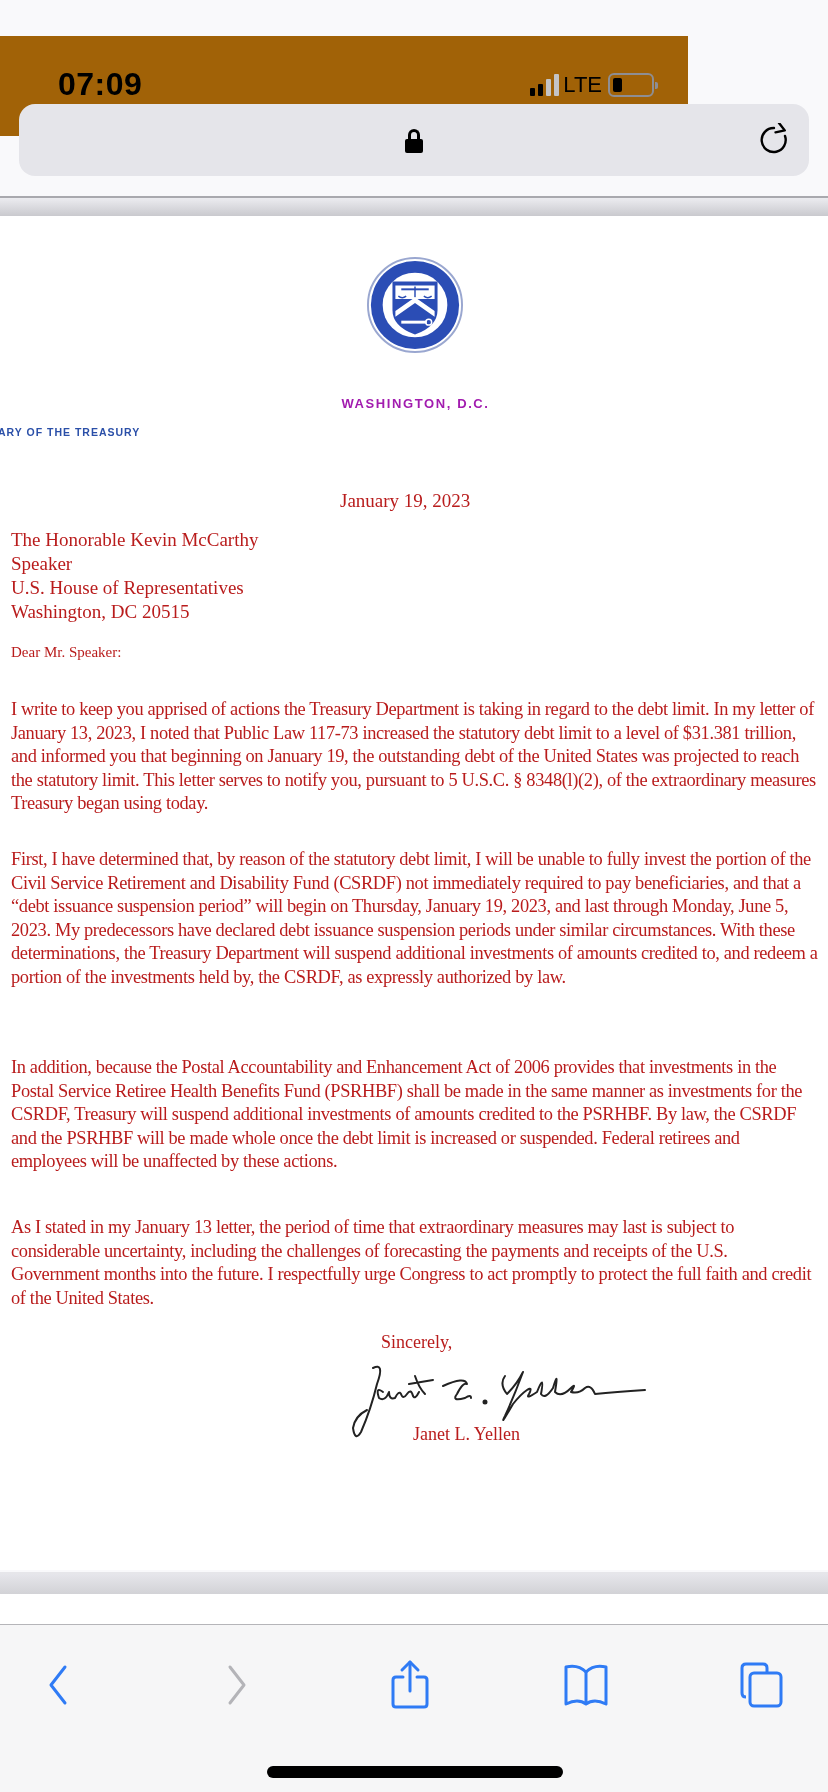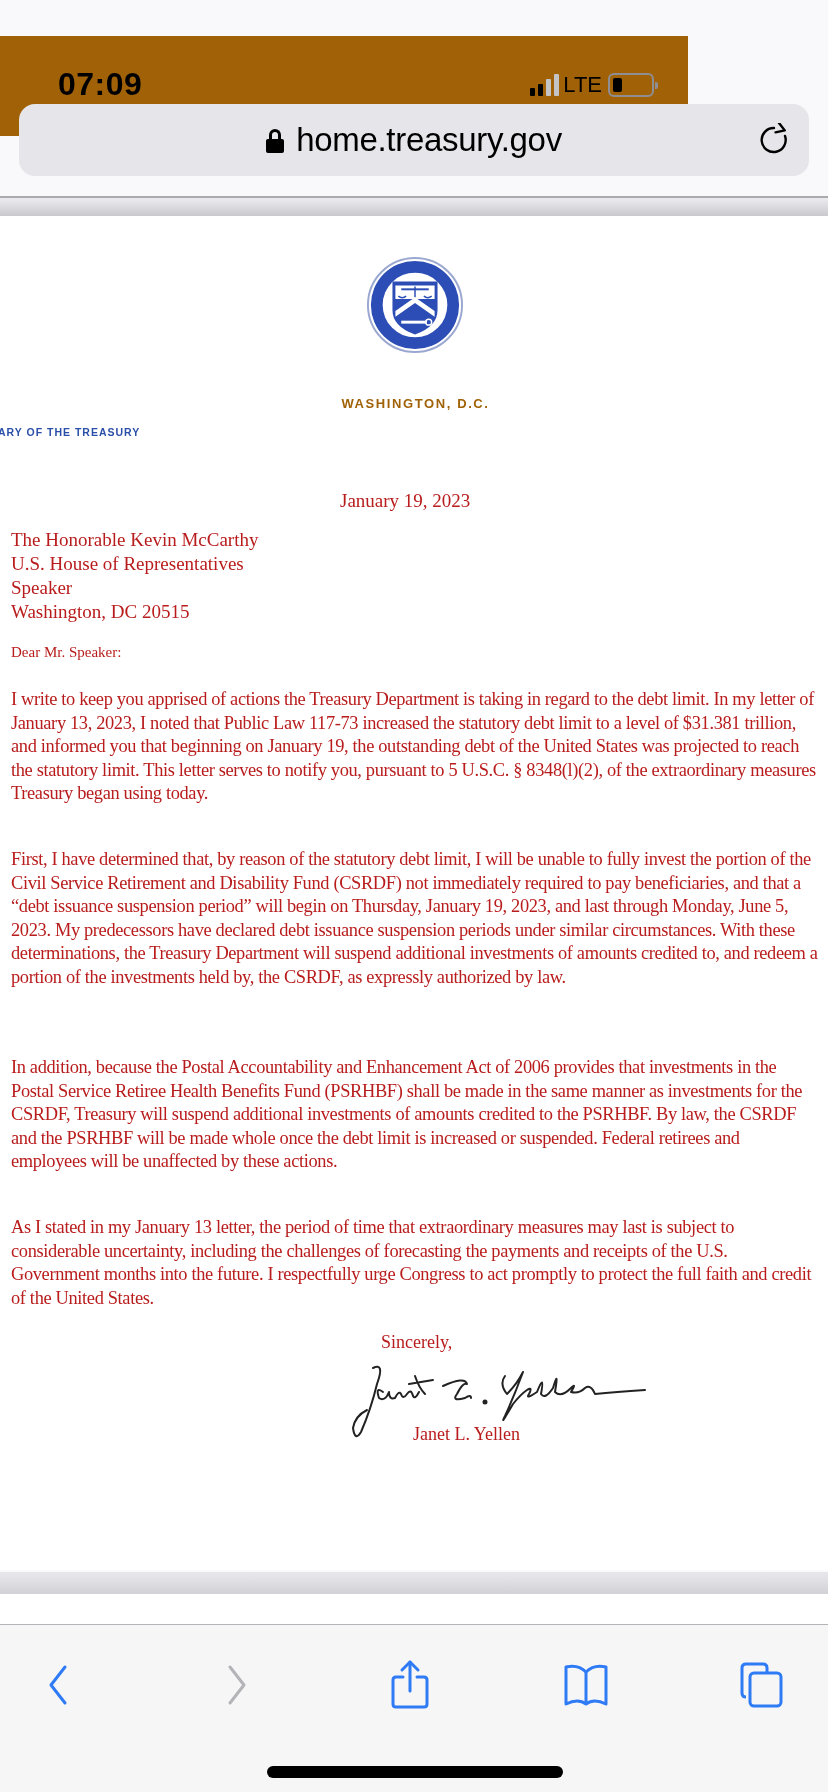--- a/index.html
+++ b/index.html
@@ -28,29 +28,29 @@
   .reload-icon { position: absolute; right: 18px; top: 19px; width: 34px; height: 34px; }
 
   .top-sep { position: absolute; left: 0; top: 196px; width: 828px; height: 2px; background: #a9a9ae; }
   .top-shade { position: absolute; left: 0; top: 198px; width: 828px; height: 18px; background: linear-gradient(#ececf0, #c9c9ce); }
 
   
   .page { position: absolute; left: 0; top: 216px; width: 828px; height: 1354px; background: #ffffff; }
 
   .seal { position: absolute; left: 366px; top: 40px; width: 98px; height: 98px; }
   .dept-title { position: absolute; left: 0; width: 828px; text-align: center; top: 152px; font-size: 17px; font-weight: bold; color: #2a4fa8; letter-spacing: 1.6px; }
-  .dept-sub { position: absolute; left: 0; width: 828px; text-align: center; top: 180px; font-size: 13px; font-weight: bold; color: #a16207; letter-spacing: 1.6px; padding-left: 3px; }
+  .dept-sub { position: absolute; left: 0; width: 828px; text-align: center; top: 180px; font-size: 13px; font-weight: bold; color: #a21caf; letter-spacing: 1.6px; padding-left: 3px; }
   .secretary-line { position: absolute; left: -2px; top: 210px; font-size: 10.5px; font-weight: bold; color: #2a4fa8; letter-spacing: 1px; }
 
   .serif { font-family: Liberation Serif, serif; color: #b91c1c; }
   .date { position: absolute; left: 340px; top: 274px; font-size: 19px; }
   .address { position: absolute; left: 11px; top: 312px; font-size: 19px; line-height: 24px; }
   .salutation { position: absolute; left: 11px; top: 428px; font-size: 15px; }
   .paragraph { position: absolute; left: 11px; width: 808px; font-size: 18.4px; line-height: 23.5px; letter-spacing: -0.35px; }
-  .p1 { top: 472px; }
+  .p1 { top: 482px; }
   .p2 { top: 632px; }
   .p3 { top: 840px; }
   .p4 { top: 1000px; }
 
   .closing { position: absolute; left: 381px; top: 1116px; font-size: 18px; text-align: right; }
   .signature { position: absolute; left: 345px; top: 1138px; width: 330px; height: 90px; }
   .signer { position: absolute; left: 381px; top: 1208px; font-size: 18px; margin-left: 32px; }
 
   .bottom-sep { position: absolute; left: 0; top: 1572px; width: 828px; height: 2px; background: #e6e6ea; }
   .bottom-shade { position: absolute; left: 0; top: 1574px; width: 828px; height: 20px; background: linear-gradient(#e6e6eb, #d2d2d6); }
@@ -85,21 +85,20 @@
     </div>
   </div>
 </div>
 
 <div class="url-bar">
   <div class="url-content">
     <div class="lock-icon">
       <div class="shackle"></div>
       <div class="body"></div>
     </div>
-    <span class="url-text">home.treasury.gov</span>
   </div>
   <svg class="reload-icon" viewBox="0 0 34 34">
     <path d="M17 5 A12 12 0 1 0 28 13" fill="none" stroke="#000" stroke-width="2.4" stroke-linecap="round"></path>
     <path d="M20 1 L28 6 L20 11" fill="none" stroke="#000" stroke-width="2.4" stroke-linecap="round" stroke-linejoin="round" transform="rotate(20 24 6)"></path>
   </svg>
 </div>
 
 <div class="top-sep"></div>
 <div class="top-shade"></div>
 
@@ -120,22 +119,22 @@
     <text x="50" y="92" font-size="7" fill="#2b4db5" text-anchor="middle" font-family="Liberation Serif, serif" font-style="italic">1789</text>
   </svg>
 
   <div class="dept-sub">WASHINGTON, D.C.</div>
   <div class="secretary-line">ARY OF THE TREASURY</div>
 
   <div class="date serif">January 19, 2023</div>
 
   <div class="address serif">
     <div>The Honorable Kevin McCarthy</div>
+    <div>Speaker</div>
     <div>U.S. House of Representatives</div>
-    <div>Speaker</div>
     <div>Washington, DC  20515</div>
   </div>
 
   <div class="salutation serif">Dear Mr. Speaker:</div>
 
   <p class="paragraph serif p1">I write to keep you apprised of actions the Treasury Department is taking in regard to the debt limit.  In my letter of January 13, 2023, I noted that Public Law 117-73 increased the statutory debt limit to a level of $31.381 trillion, and informed you that beginning on January 19, the outstanding debt of the United States was projected to reach the statutory limit.  This letter serves to notify you, pursuant to 5 U.S.C. § 8348(l)(2), of the extraordinary measures Treasury began using today.</p>
   <p class="paragraph serif p2">First, I have determined that, by reason of the statutory debt limit, I will be unable to fully invest the portion of the Civil Service Retirement and Disability Fund (CSRDF) not immediately required to pay beneficiaries, and that a “debt issuance suspension period” will begin on Thursday, January 19, 2023, and last through Monday, June 5, 2023.  My predecessors have declared debt issuance suspension periods under similar circumstances.  With these determinations, the Treasury Department will suspend additional investments of amounts credited to, and redeem a portion of the investments held by, the CSRDF, as expressly authorized by law.</p>
   <p class="paragraph serif p3">In addition, because the Postal Accountability and Enhancement Act of 2006 provides that investments in the Postal Service Retiree Health Benefits Fund (PSRHBF) shall be made in the same manner as investments for the CSRDF, Treasury will suspend additional investments of amounts credited to the PSRHBF.  By law, the CSRDF and the PSRHBF will be made whole once the debt limit is increased or suspended.  Federal retirees and employees will be unaffected by these actions.</p>
   <p class="paragraph serif p4">As I stated in my January 13 letter, the period of time that extraordinary measures may last is subject to considerable uncertainty, including the challenges of forecasting the payments and receipts of the U.S. Government months into the future.  I respectfully urge Congress to act promptly to protect the full faith and credit of the United States.</p>
 

